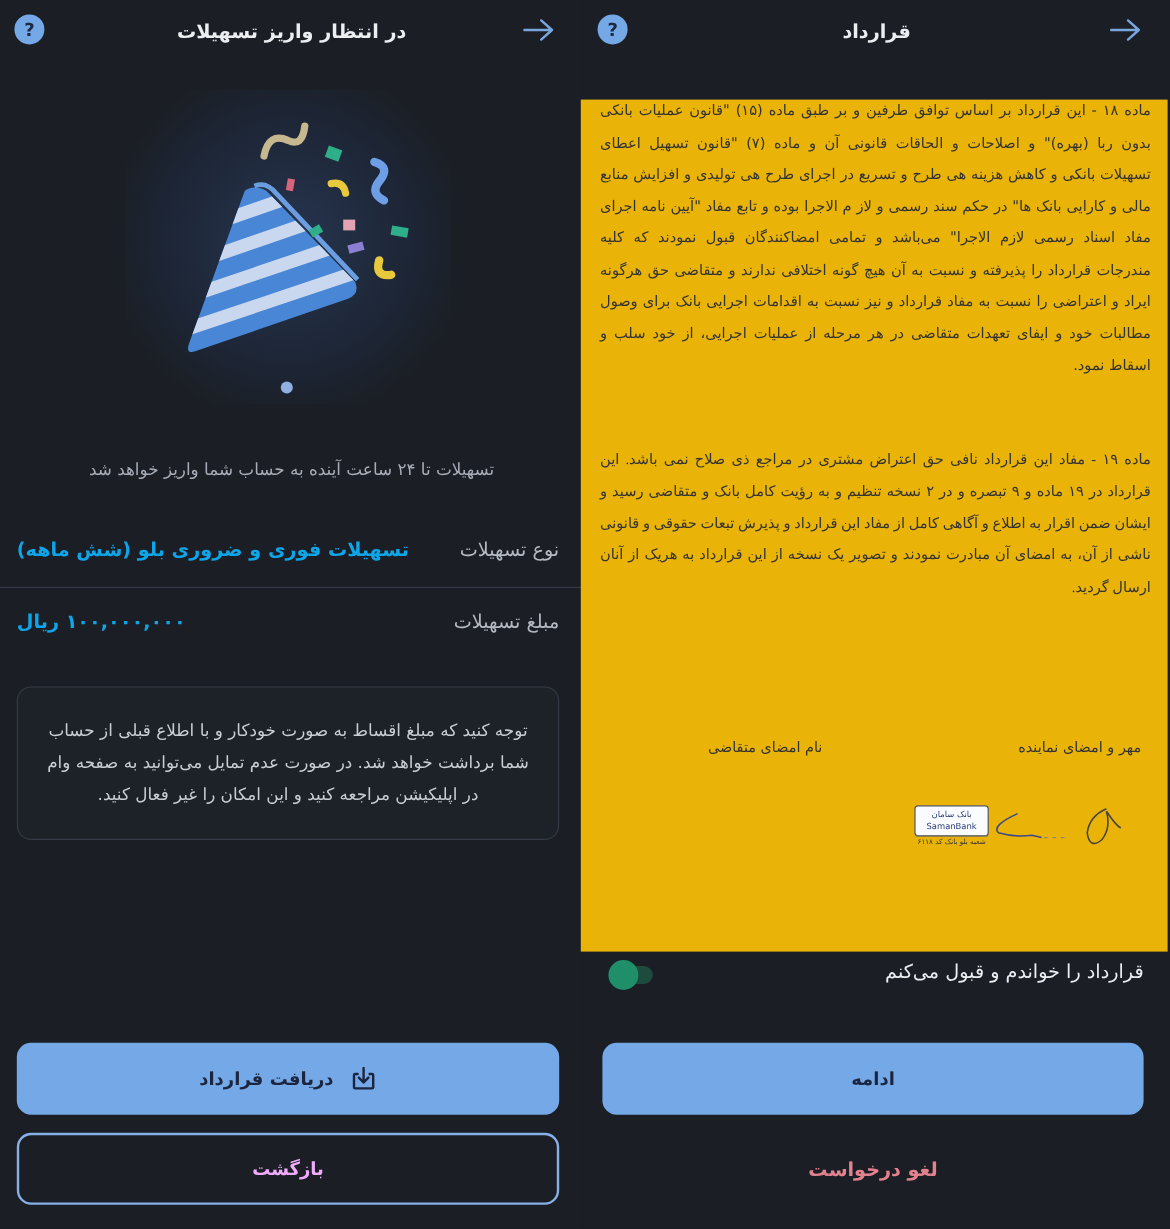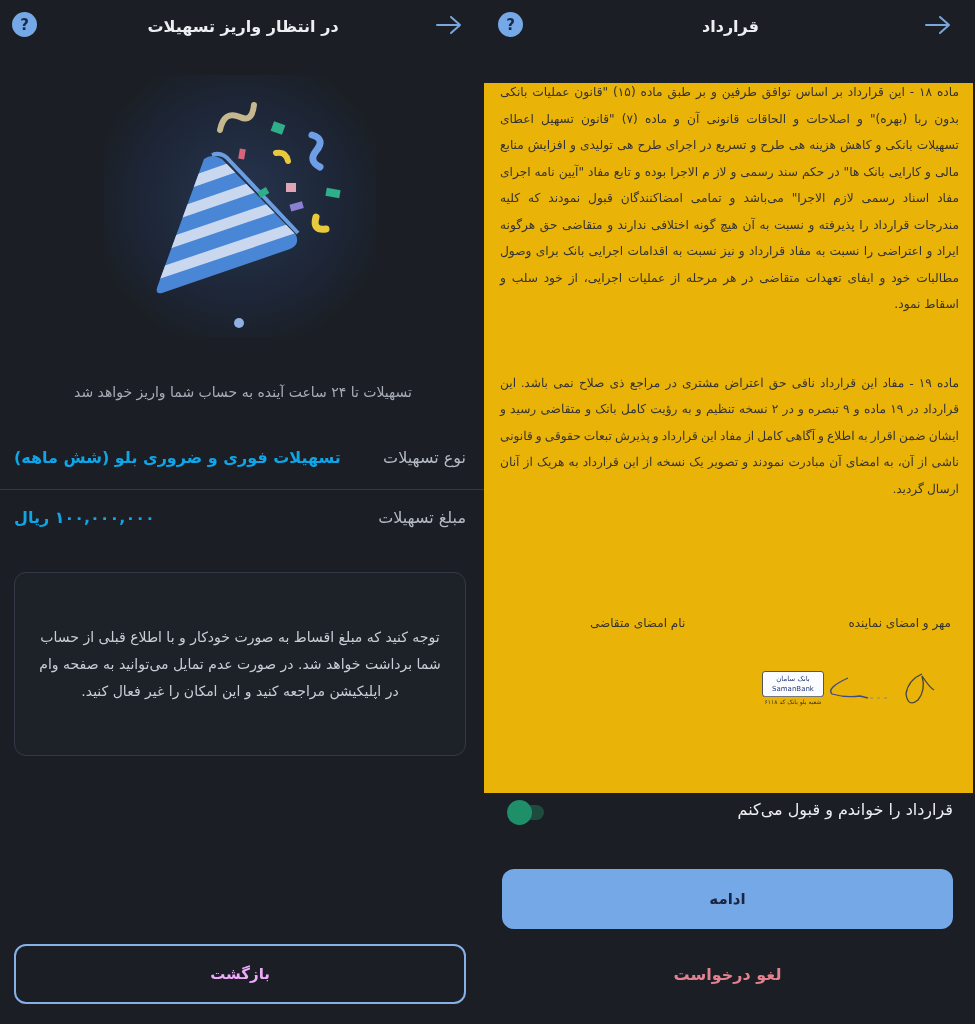--- a/index.html
+++ b/index.html
@@ -53,21 +53,21 @@
       font-size: 16px;
     }
     .info-row .label { color: #b4bac4; }
     .info-row .value { color: #0ea5e9; font-weight: bold; }
     #row-type { top: 448px; }
     #row-amount { top: 508px; }
     .row-divider {
       position: absolute; left: 0; right: 0; top: 489px; height: 1px; background: #333944;
     }
     .notice-box {
-      position: absolute; left: 14px; right: 20px; top: 572px; height: 184px;
+      position: absolute; left: 14px; right: 20px; top: 572px; height: 128px;
       border: 1px solid #343a45; border-radius: 12px;
       background: #1d2128;
       display: flex; align-items: center; justify-content: center;
       padding: 0 20px;
     }
     .notice-box p {
       text-align: center; font-size: 14px; line-height: 27px; color: #c9ced6;
     }
     .primary-btn {
       position: absolute; height: 60px; border-radius: 12px;
@@ -194,20 +194,29 @@
     <div class="row-divider"></div>
     <div id="row-amount" class="info-row">
       <span class="label">مبلغ تسهیلات</span>
       <span class="value">۱۰۰,۰۰۰,۰۰۰ ریال</span>
     </div>
 
     <div class="notice-box">
       <p>توجه کنید که مبلغ اقساط به صورت خودکار و با اطلاع قبلی از حساب شما برداشت خواهد شد. در صورت عدم تمایل می‌توانید به صفحه وام در اپلیکیشن مراجعه کنید و این امکان را غیر فعال کنید.</p>
     </div>
 
+    <div id="download-btn" class="primary-btn">
+      <span class="dl-icon">
+        <svg width="22" height="22" viewBox="0 0 22 22">
+          <path d="M6 7 H4 Q3 7 3 8 V18 Q3 19 4 19 H18 Q19 19 19 18 V8 Q19 7 18 7 H16" fill="none" stroke="#1b2540" stroke-width="2" stroke-linecap="round"></path>
+          <path d="M11 2 V14 M7 10 L11 14 L15 10" fill="none" stroke="#1b2540" stroke-width="2" stroke-linecap="round" stroke-linejoin="round"></path>
+        </svg>
+      </span>
+      <span>دریافت قرارداد</span>
+    </div>
 
     <div class="outline-btn">
       <span>بازگشت</span>
     </div>
   </section>
 
   <section id="screen-right" class="screen">
     <div class="header">
       <div class="back-btn">
         <svg width="28" height="22" viewBox="0 0 28 22">

